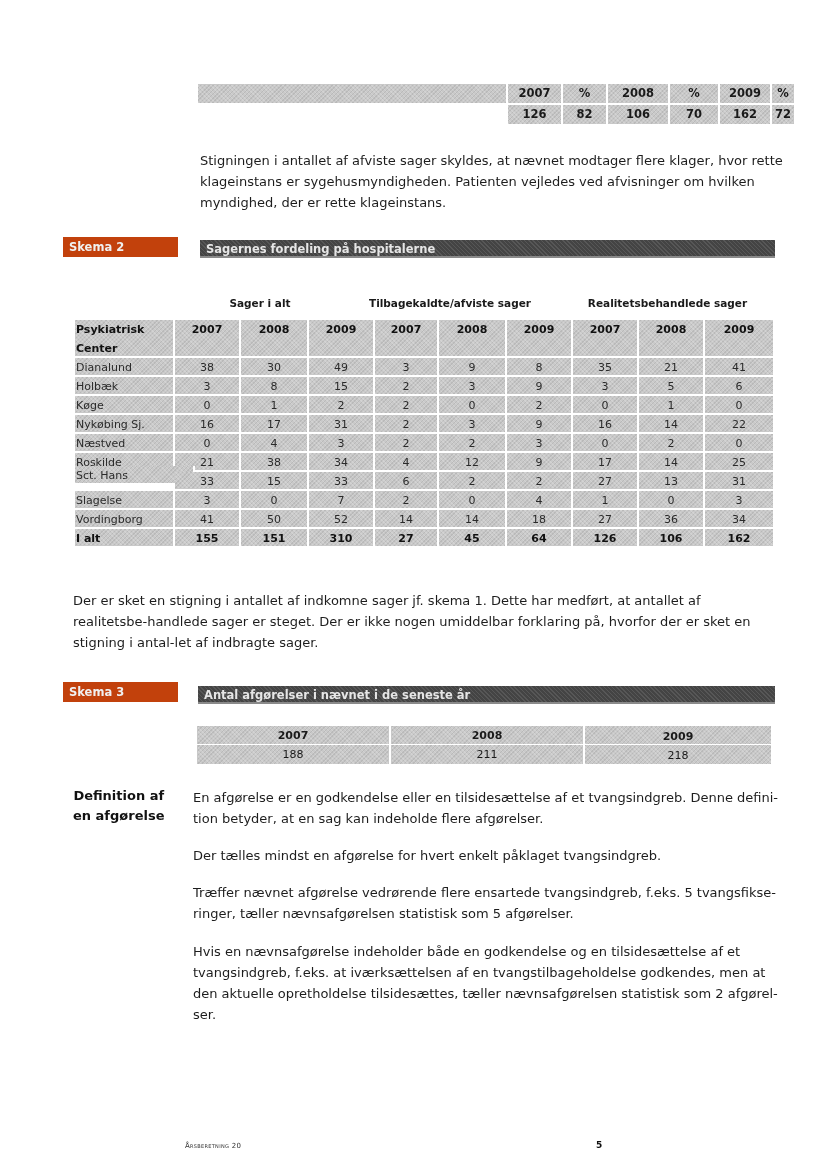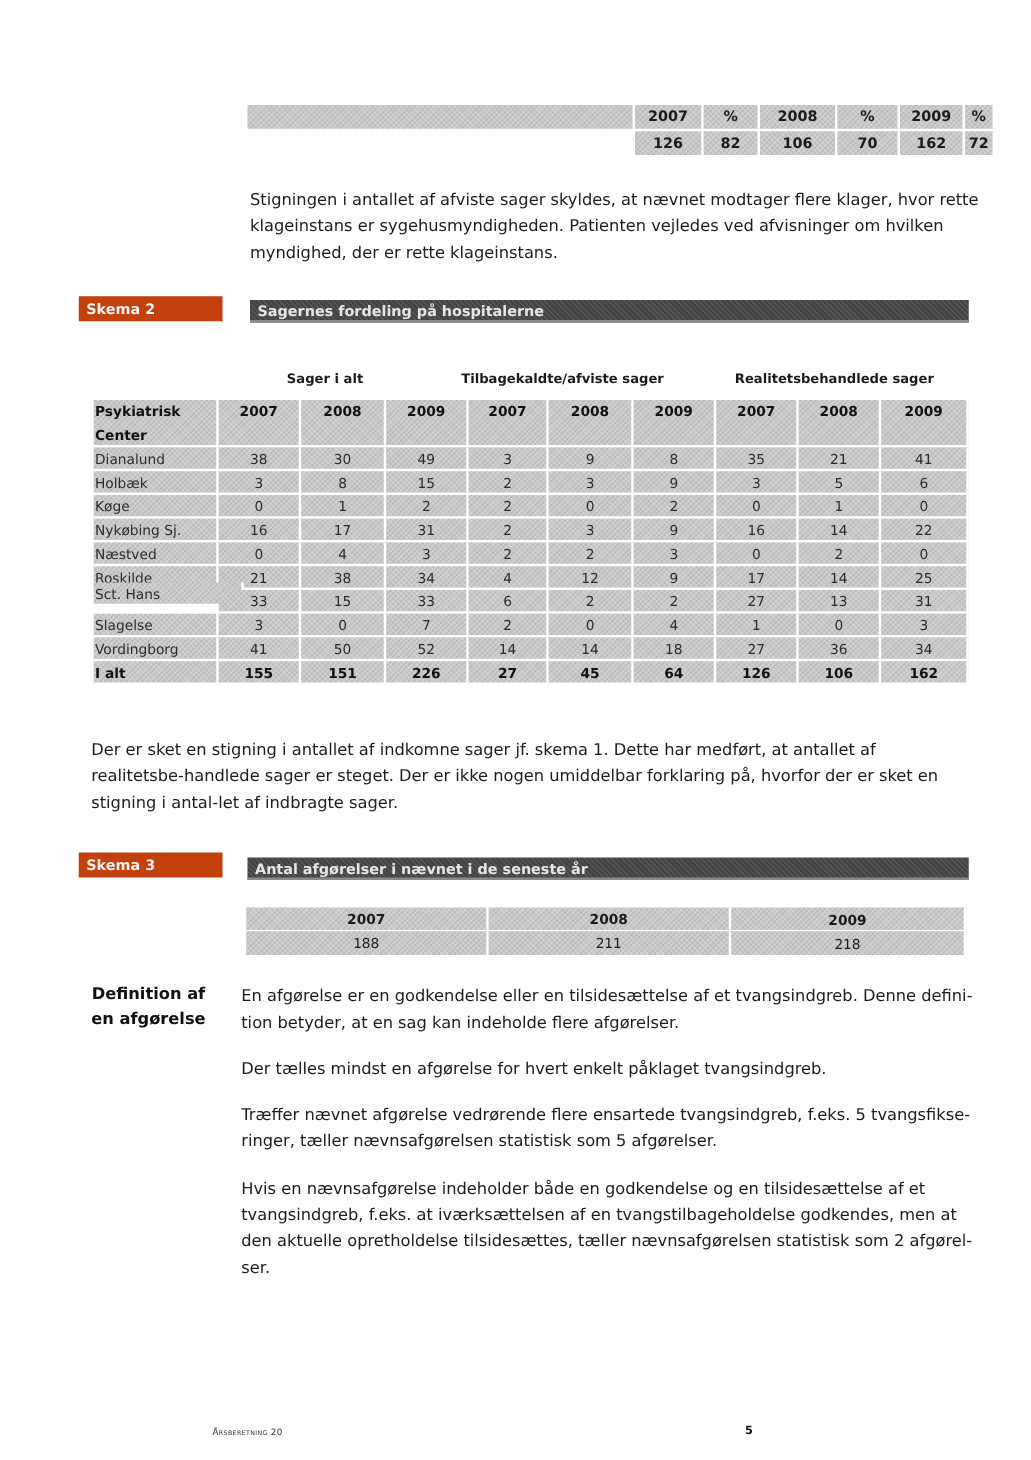--- a/index.html
+++ b/index.html
@@ -172,21 +172,21 @@
     <div class="cell shade " style="left: 234px; top: 190px; width: 66px; height: 19px; line-height: 19px;">52</div>
     <div class="cell shade " style="left: 300px; top: 190px; width: 64px; height: 19px; line-height: 19px;">14</div>
     <div class="cell shade " style="left: 364px; top: 190px; width: 68px; height: 19px; line-height: 19px;">14</div>
     <div class="cell shade " style="left: 432px; top: 190px; width: 66px; height: 19px; line-height: 19px;">18</div>
     <div class="cell shade " style="left: 498px; top: 190px; width: 66px; height: 19px; line-height: 19px;">27</div>
     <div class="cell shade " style="left: 564px; top: 190px; width: 66px; height: 19px; line-height: 19px;">36</div>
     <div class="cell shade " style="left: 630px; top: 190px; width: 70px; height: 19px; line-height: 19px;">34</div>
     <div class="cell shade name b" style="left: 0px; top: 209px; width: 100px; height: 19px; line-height: 19px;">I alt</div>
     <div class="cell shade b" style="left: 100px; top: 209px; width: 66px; height: 19px; line-height: 19px;">155</div>
     <div class="cell shade b" style="left: 166px; top: 209px; width: 68px; height: 19px; line-height: 19px;">151</div>
-    <div class="cell shade b" style="left: 234px; top: 209px; width: 66px; height: 19px; line-height: 19px;">226</div>
+    <div class="cell shade b" style="left: 234px; top: 209px; width: 66px; height: 19px; line-height: 19px;">310</div>
     <div class="cell shade b" style="left: 300px; top: 209px; width: 64px; height: 19px; line-height: 19px;">27</div>
     <div class="cell shade b" style="left: 364px; top: 209px; width: 68px; height: 19px; line-height: 19px;">45</div>
     <div class="cell shade b" style="left: 432px; top: 209px; width: 66px; height: 19px; line-height: 19px;">64</div>
     <div class="cell shade b" style="left: 498px; top: 209px; width: 66px; height: 19px; line-height: 19px;">126</div>
     <div class="cell shade b" style="left: 564px; top: 209px; width: 66px; height: 19px; line-height: 19px;">106</div>
     <div class="cell shade b" style="left: 630px; top: 209px; width: 70px; height: 19px; line-height: 19px;">162</div>
   </div>
 
 <p class="abs para" style="left:73px;top:590px;width:705px">Der er sket en stigning i antallet af indkomne sager jf. skema 1. Dette har medført, at antallet af realitetsbe-handlede sager er steget. Der er ikke nogen umiddelbar forklaring på, hvorfor der er sket en stigning i antal-let af indbragte sager.</p>
 
@@ -204,14 +204,14 @@
 
 <div class="abs def-label" style="left:73px;top:786px">
   <div>Definition af</div>
   <div>en afgørelse</div>
 </div>
 <p class="abs para" style="left:193px;top:787px;width:590px">En afgørelse er en godkendelse eller en tilsidesættelse af et tvangsindgreb. Denne defini-tion betyder, at en sag kan indeholde flere afgørelser.</p>
 <p class="abs para" style="left:193px;top:845px;width:590px">Der tælles mindst en afgørelse for hvert enkelt påklaget tvangsindgreb.</p>
 <p class="abs para" style="left:193px;top:882px;width:590px">Træffer nævnet afgørelse vedrørende flere ensartede tvangsindgreb, f.eks. 5 tvangsfikse-ringer, tæller nævnsafgørelsen statistisk som 5 afgørelser.</p>
 <p class="abs para" style="left:193px;top:941px;width:590px">Hvis en nævnsafgørelse indeholder både en godkendelse og en tilsidesættelse af et tvangsindgreb, f.eks. at iværksættelsen af en tvangstilbageholdelse godkendes, men at den aktuelle opretholdelse tilsidesættes, tæller nævnsafgørelsen statistisk som 2 afgørel-ser.</p>
 
-<div class="abs footer-l" style="left:170px;top:1142px">Årsberetning 20</div>
+<div class="abs footer-l" style="left:185px;top:1142px">Årsberetning 20</div>
 <div class="abs footer-r" style="left:596px;top:1140px">5</div>
 
 </body></html>

